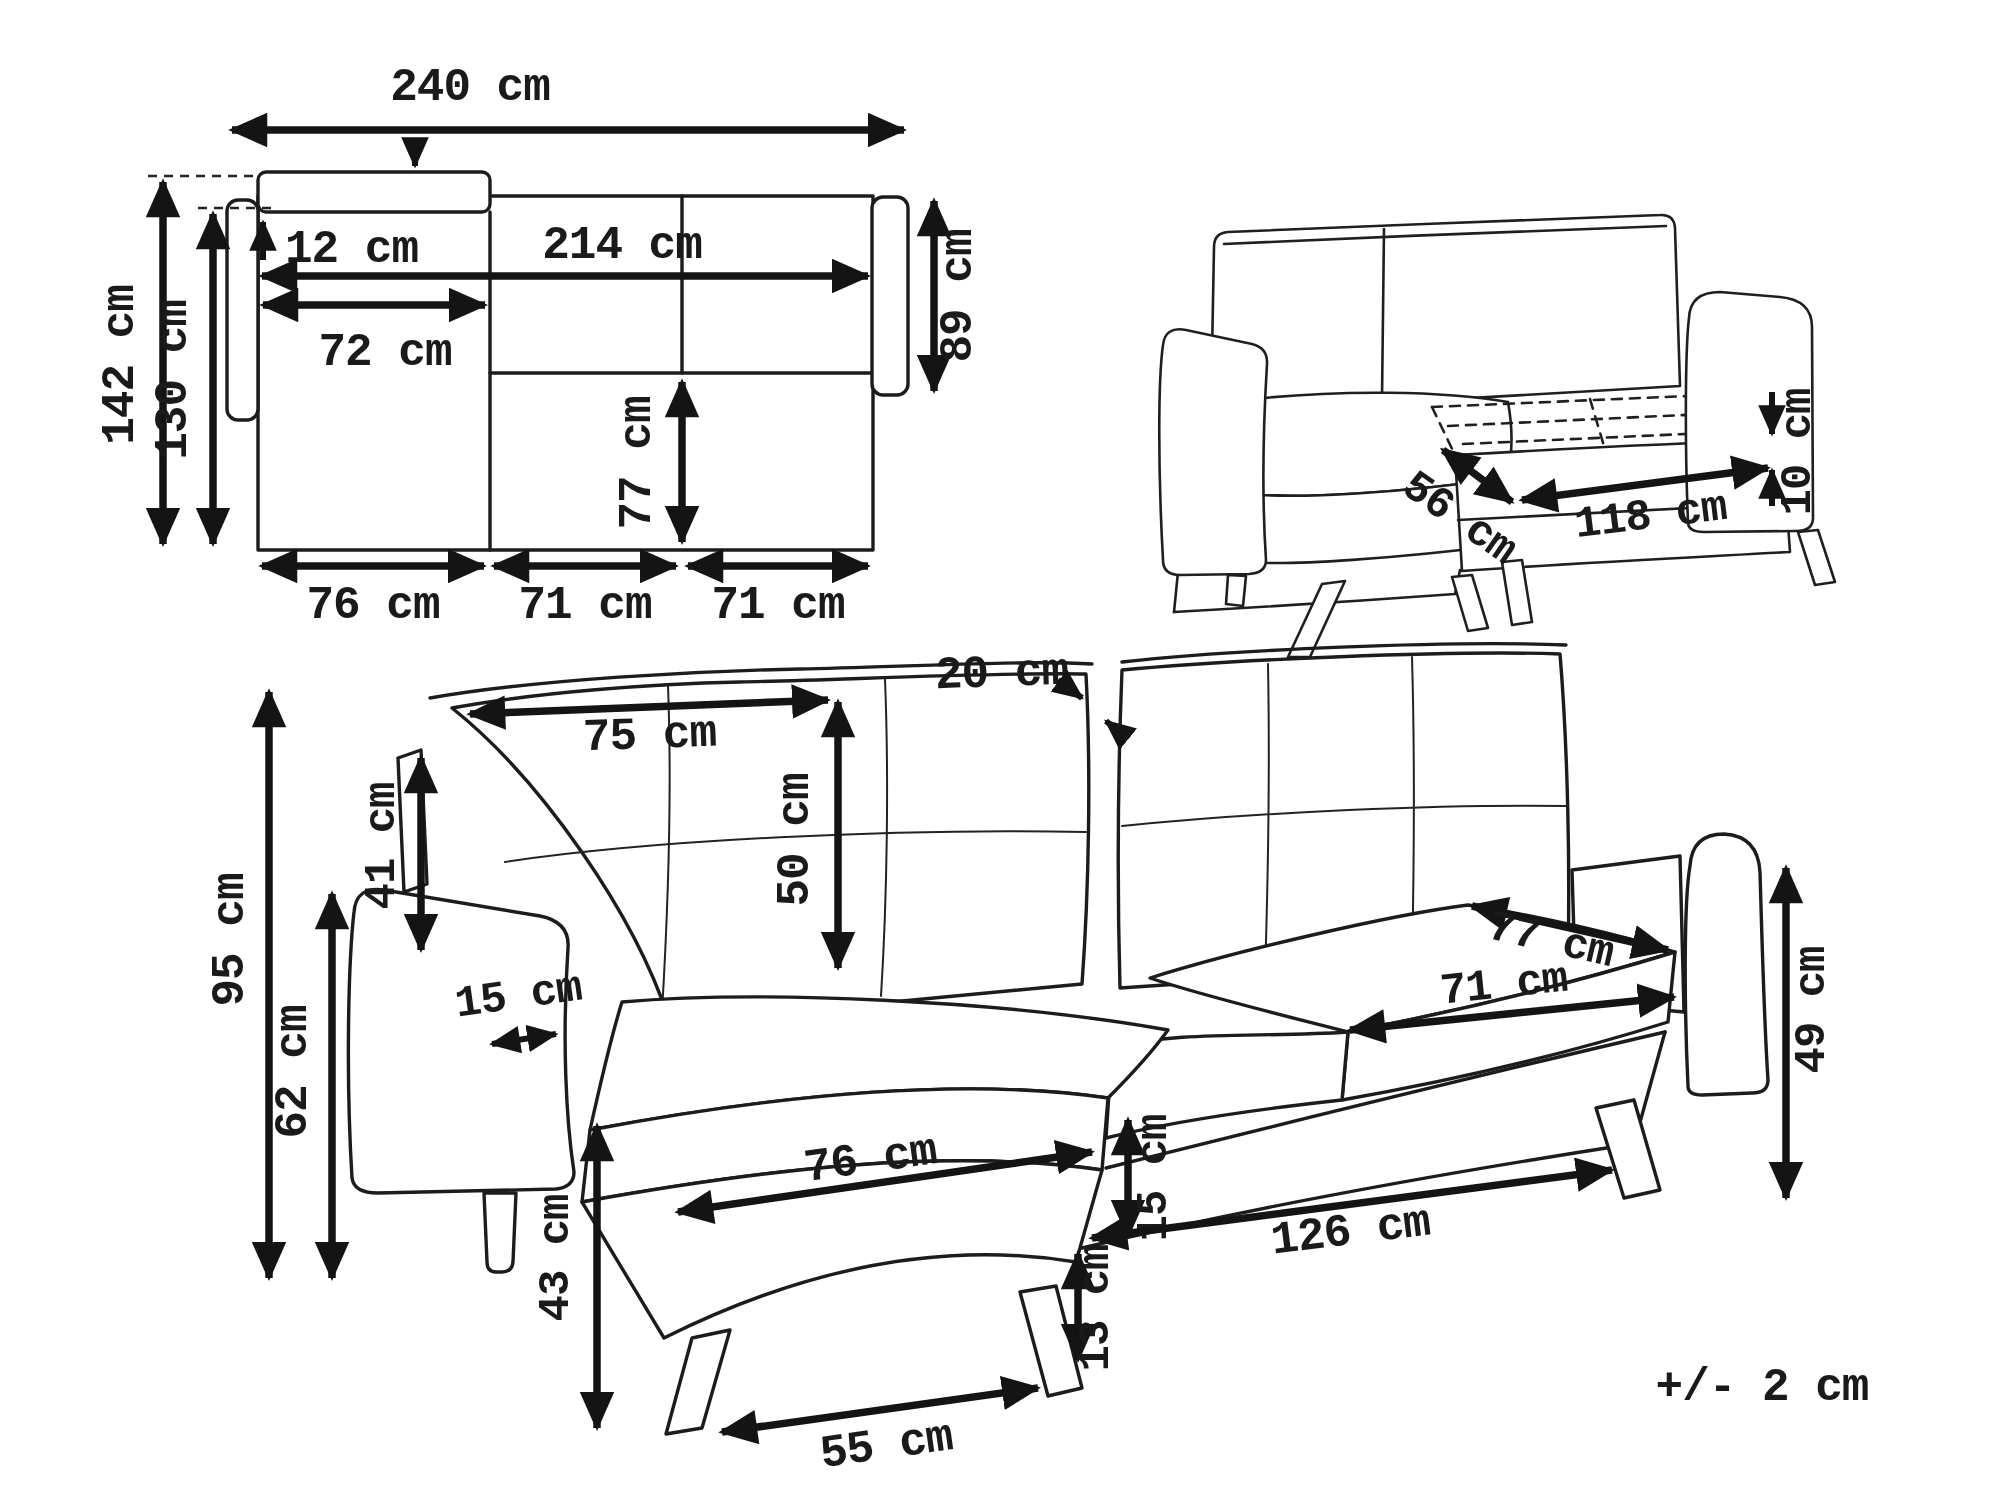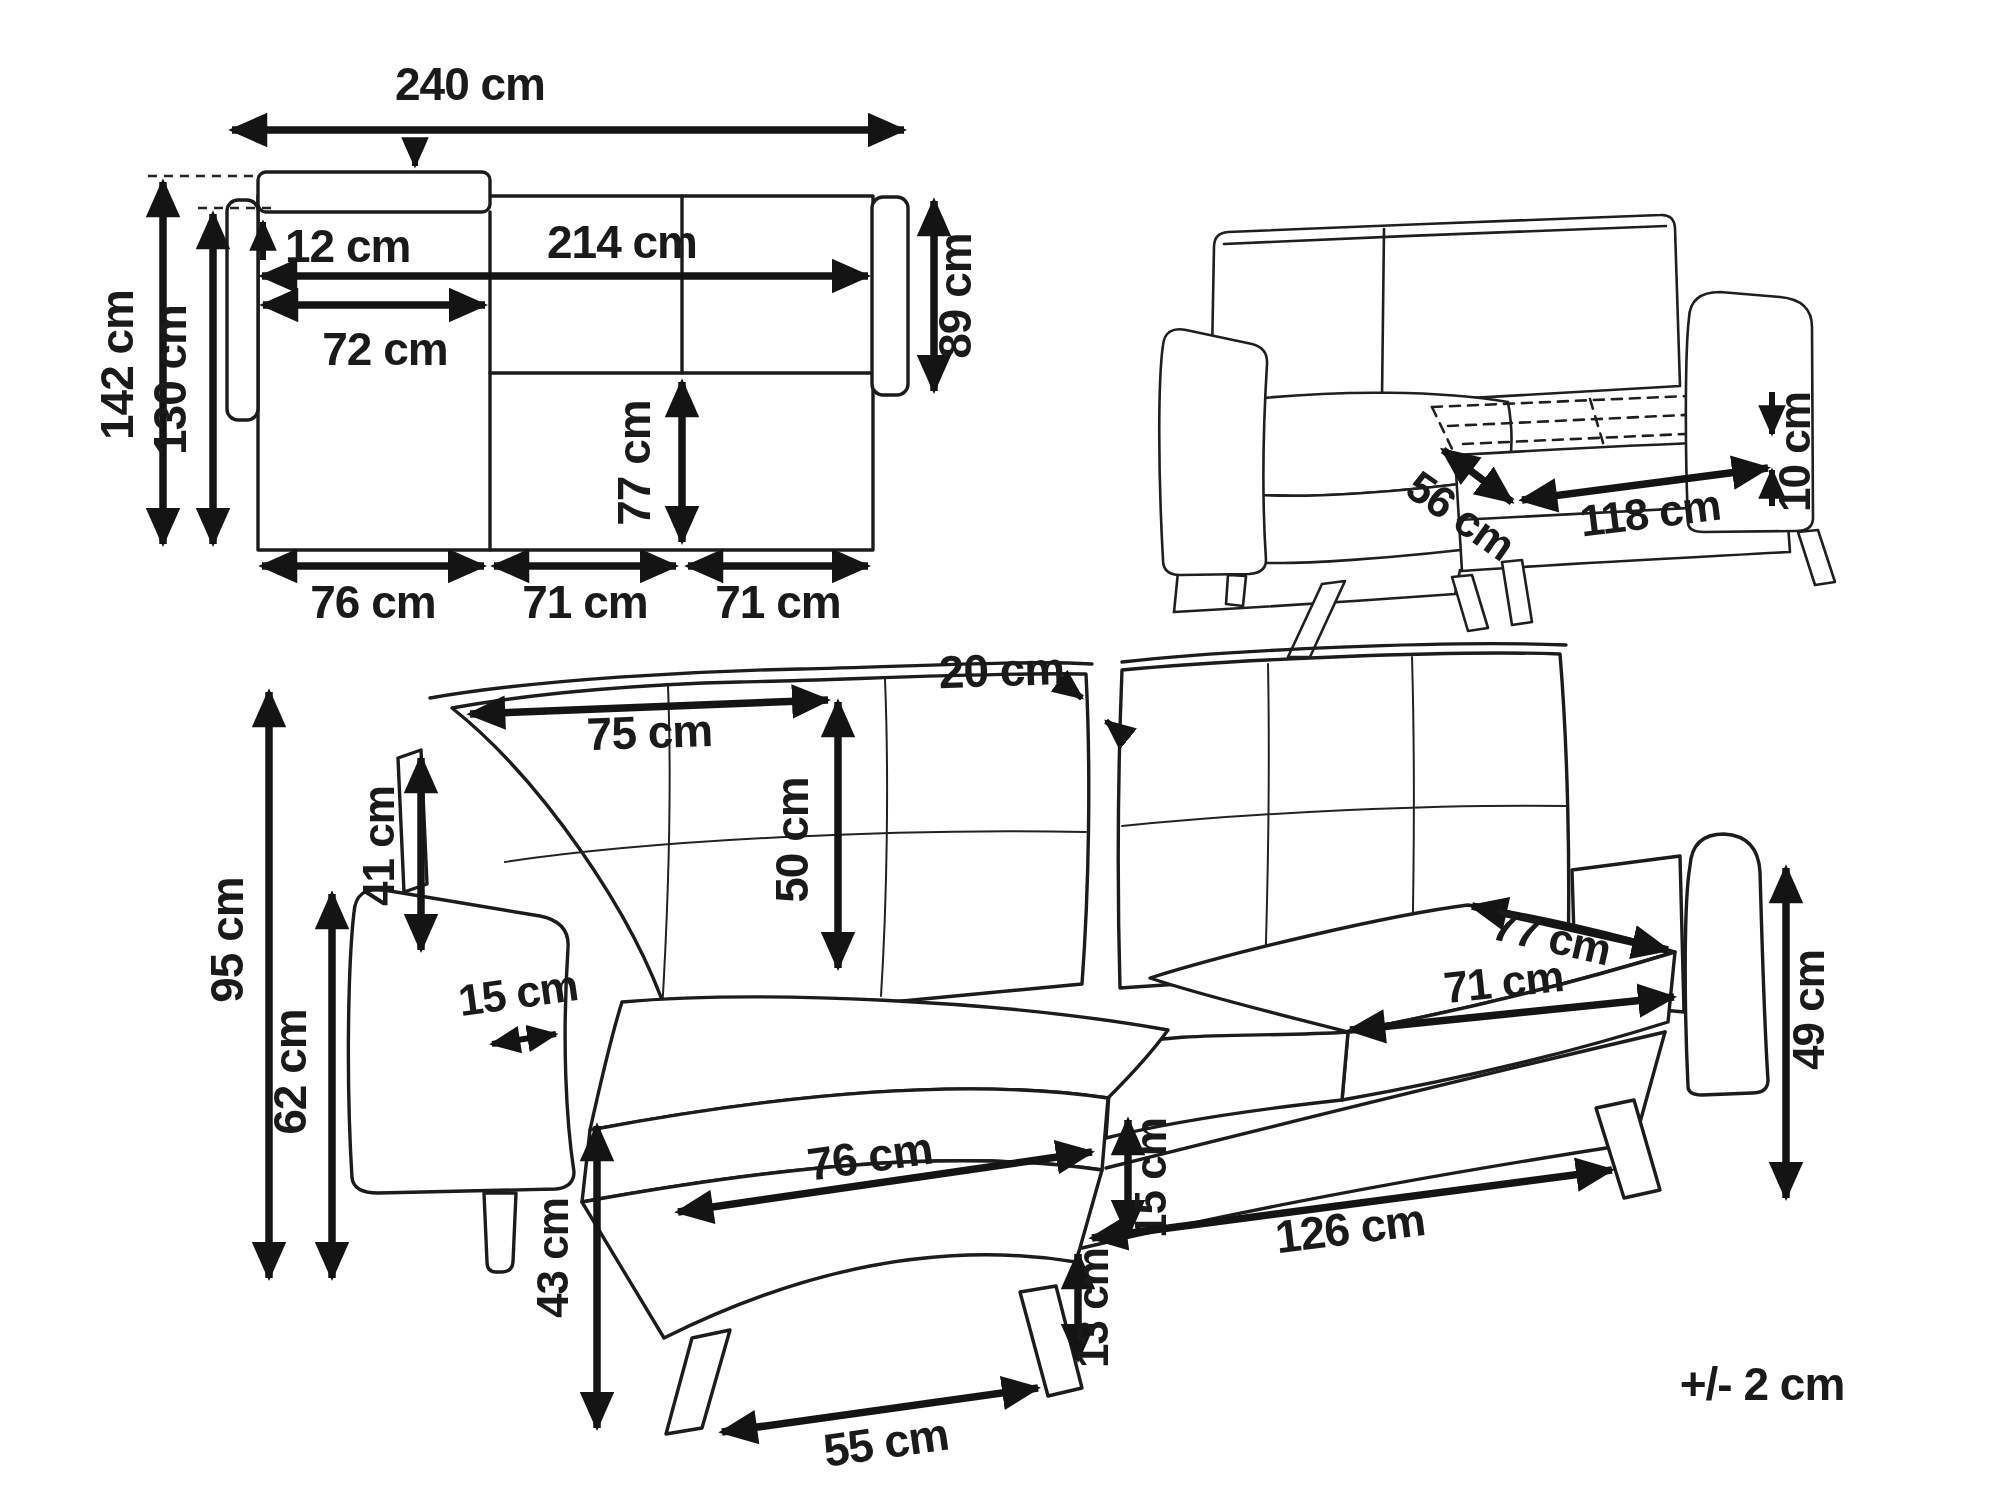--- a/index.html
+++ b/index.html
@@ -1,16 +1,16 @@
 <!DOCTYPE html>
 <html><head>
 <meta charset="utf-8">
 <style>
   html,body{margin:0;padding:0;background:#ffffff;}
-  .stage{width:2000px;height:1499px;background:#ffffff;position:relative;font-family:Liberation Sans, sans-serif;}
+  .stage{width:2000px;height:1499px;background:#ffffff;position:relative;font-family:Liberation Mono, monospace;}
   svg{display:block;}
   
   .outline{fill:#ffffff;stroke:#1c1c1c;stroke-width:3.4;stroke-linejoin:round;}
   .outline-nf{fill:none;stroke:#1c1c1c;stroke-width:3.4;stroke-linejoin:round;stroke-linecap:round;}
   .thin{fill:none;stroke:#222;stroke-width:2;stroke-linecap:round;}
   .sketch{fill:#ffffff;stroke:#1f1f1f;stroke-width:2.6;stroke-linejoin:round;}
   .sketch-nf{fill:none;stroke:#1f1f1f;stroke-width:2.6;stroke-linecap:round;}
   .dash{fill:none;stroke:#1f1f1f;stroke-width:2.6;stroke-dasharray:10 8;stroke-linecap:round;}
   .dash-thin{fill:none;stroke:#222;stroke-width:2.4;stroke-dasharray:9 7;}
   .dim{stroke:#141414;stroke-width:7.5;fill:none;}

